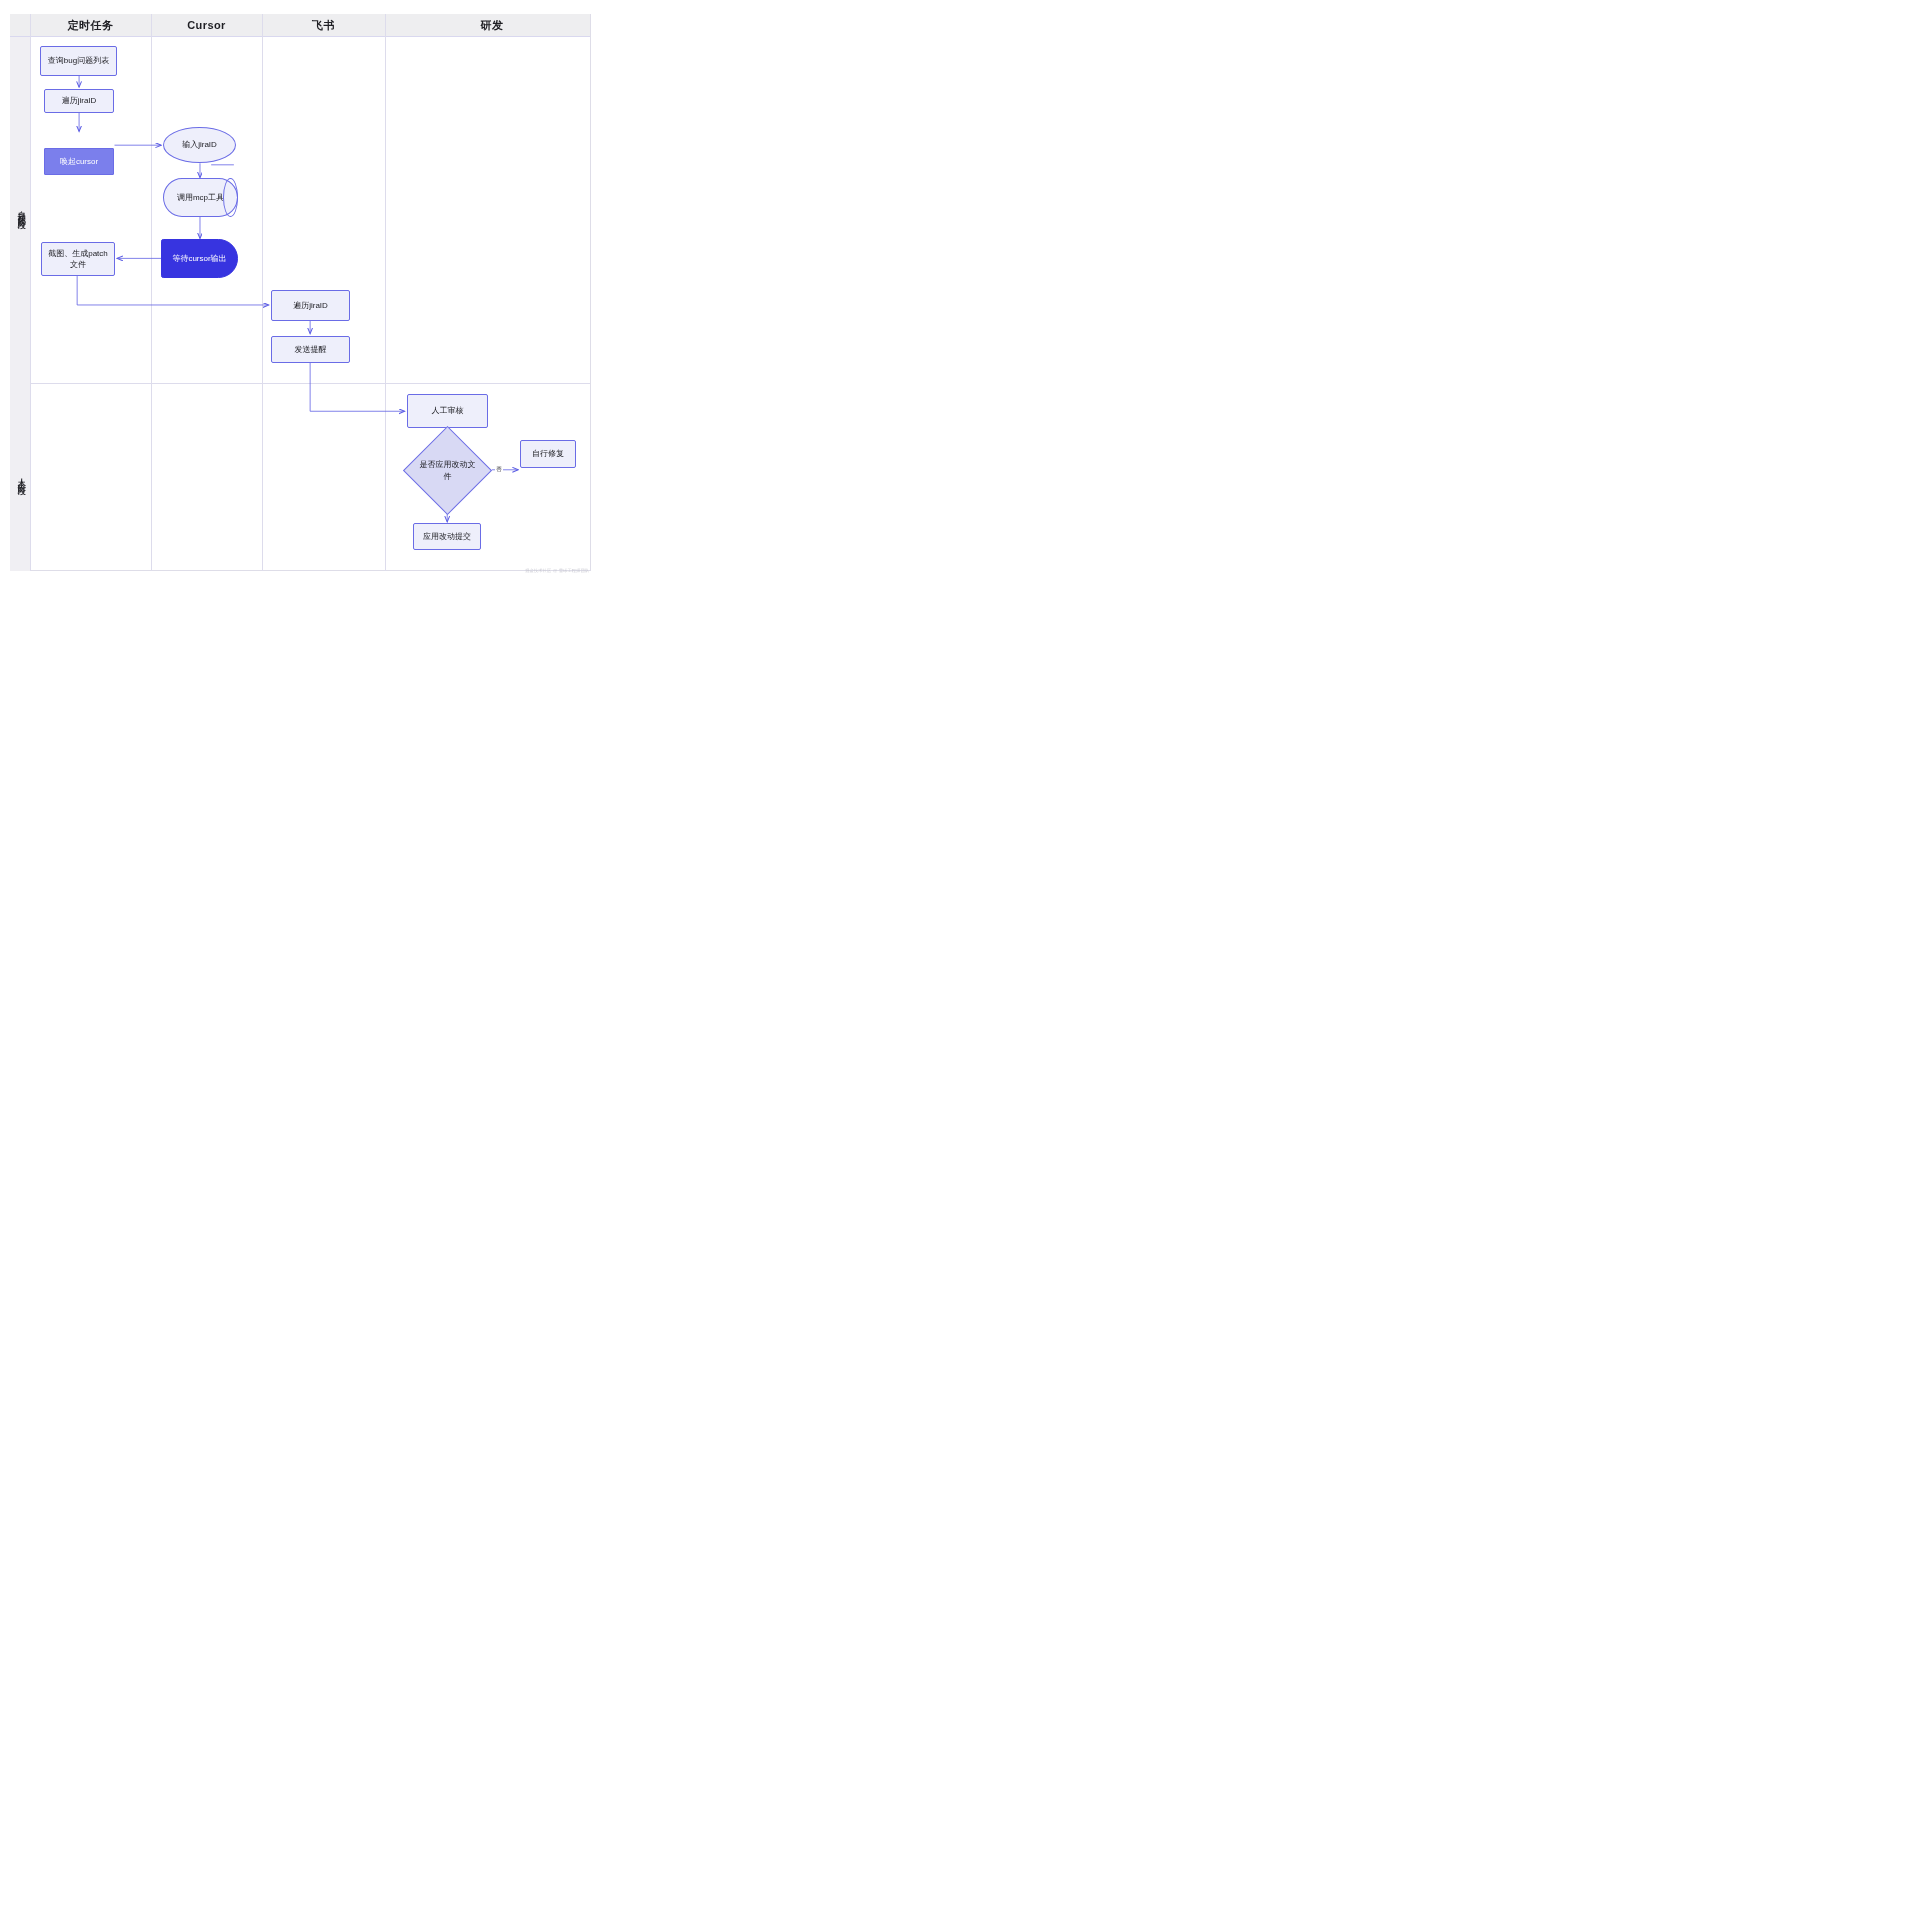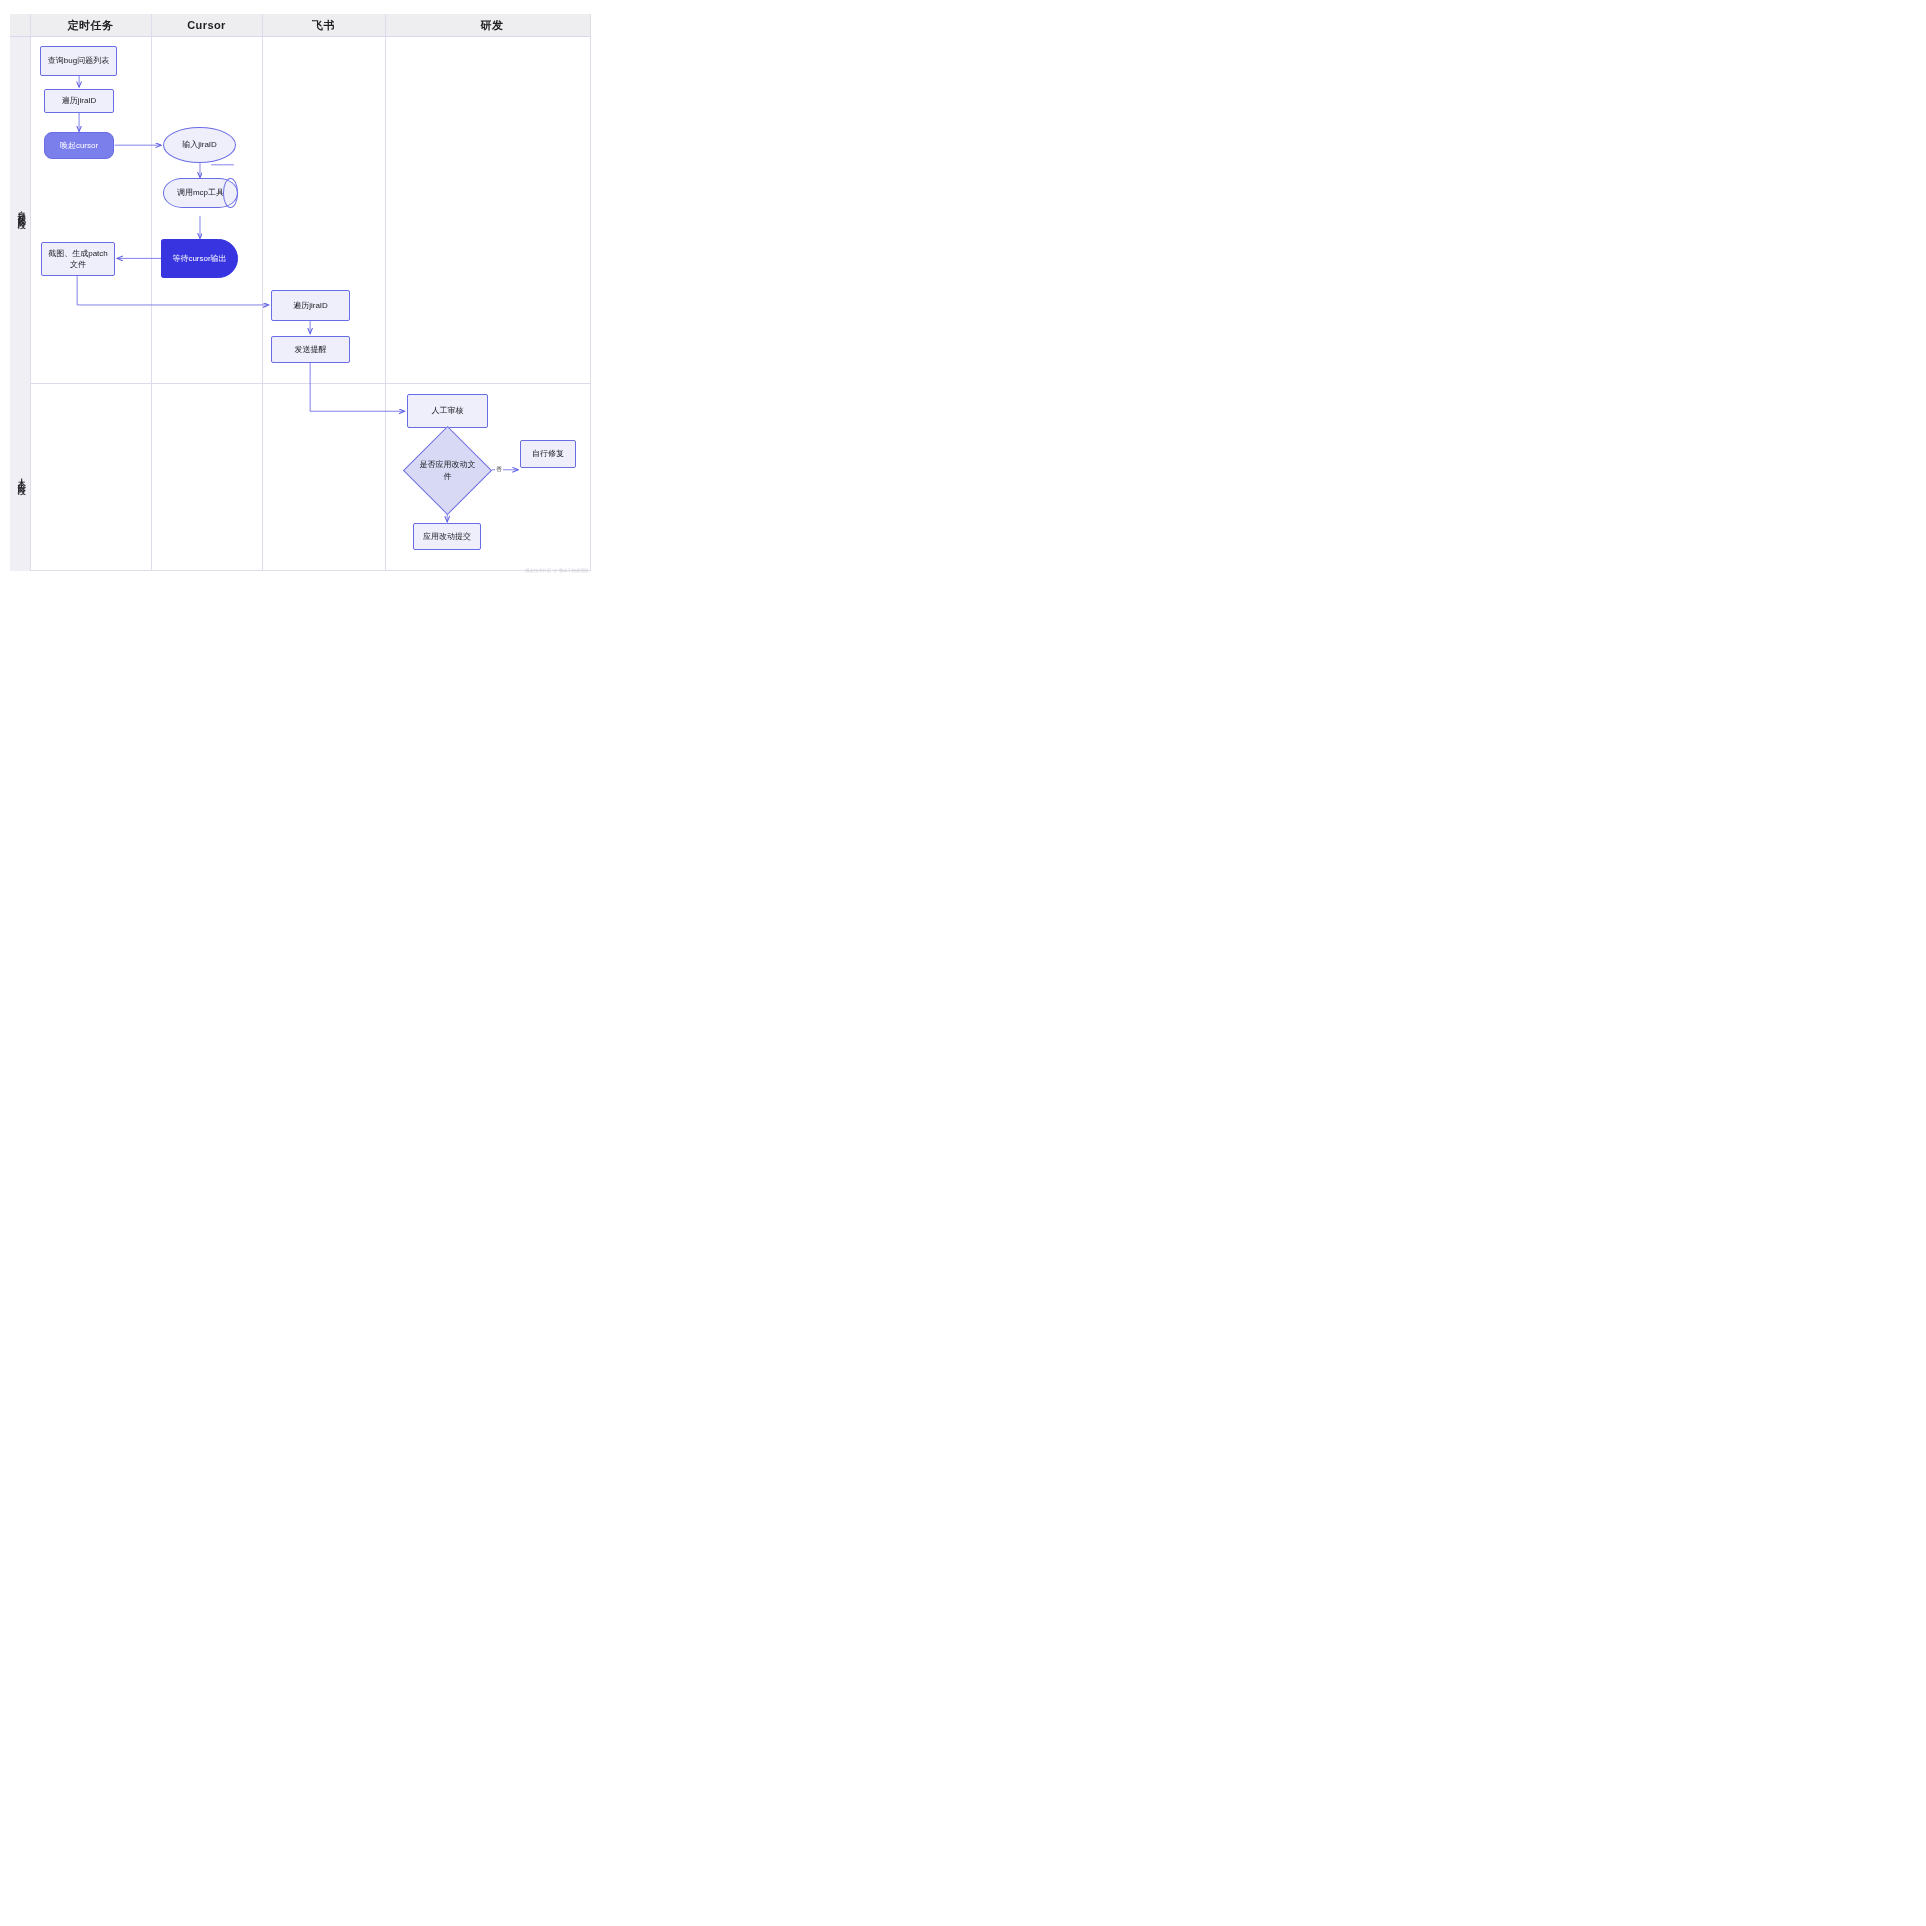--- a/index.html
+++ b/index.html
@@ -53,22 +53,23 @@
     padding:1.5px 3.1px;
   }
   .n-rect{
     background:#eeeffb;
     border:0.8px solid #6a6ce6;
     border-radius:2px;
   }
   .n-fill-light{
     background:#7b7fec;
     border:0.8px solid #6a6ce6;
-    border-radius:8px;
+    border-radius:1px;
     color:#ffffff;
+    margin-top:16px;
   }
   .n-fill-dark{
     background:#3734e0;
     border:0.8px solid #3734e0;
     border-radius:2.7px 23px 23px 2.7px;
     color:#ffffff;
   }
   .n-ellipse{
     background:#eeeffb;
     border:0.8px solid #6a6ce6;
@@ -196,21 +197,21 @@
   </div>
 
   <div class="node n-fill-light" style="left:44px;top:132px;width:70px;height:27px;">
     <span>唤起cursor</span>
   </div>
 
   <div class="node n-ellipse" style="left:163px;top:127px;width:73px;height:36px;">
     <span>输入jiraID</span>
   </div>
 
-  <div class="node n-cyl" style="left:163px;top:178px;width:75px;height:30px;">
+  <div class="node n-cyl" style="left:163px;top:178px;width:75px;height:39px;">
     <span class="cyl-cap"></span>
     <span>调用mcp工具</span>
   </div>
 
   <div class="node n-fill-dark" style="left:161px;top:239px;width:77px;height:39px;">
     <span>等待cursor输出</span>
   </div>
 
   <div class="node n-rect" style="left:41px;top:242px;width:74px;height:34px;">
     <span>截图、生成patch文件</span>

